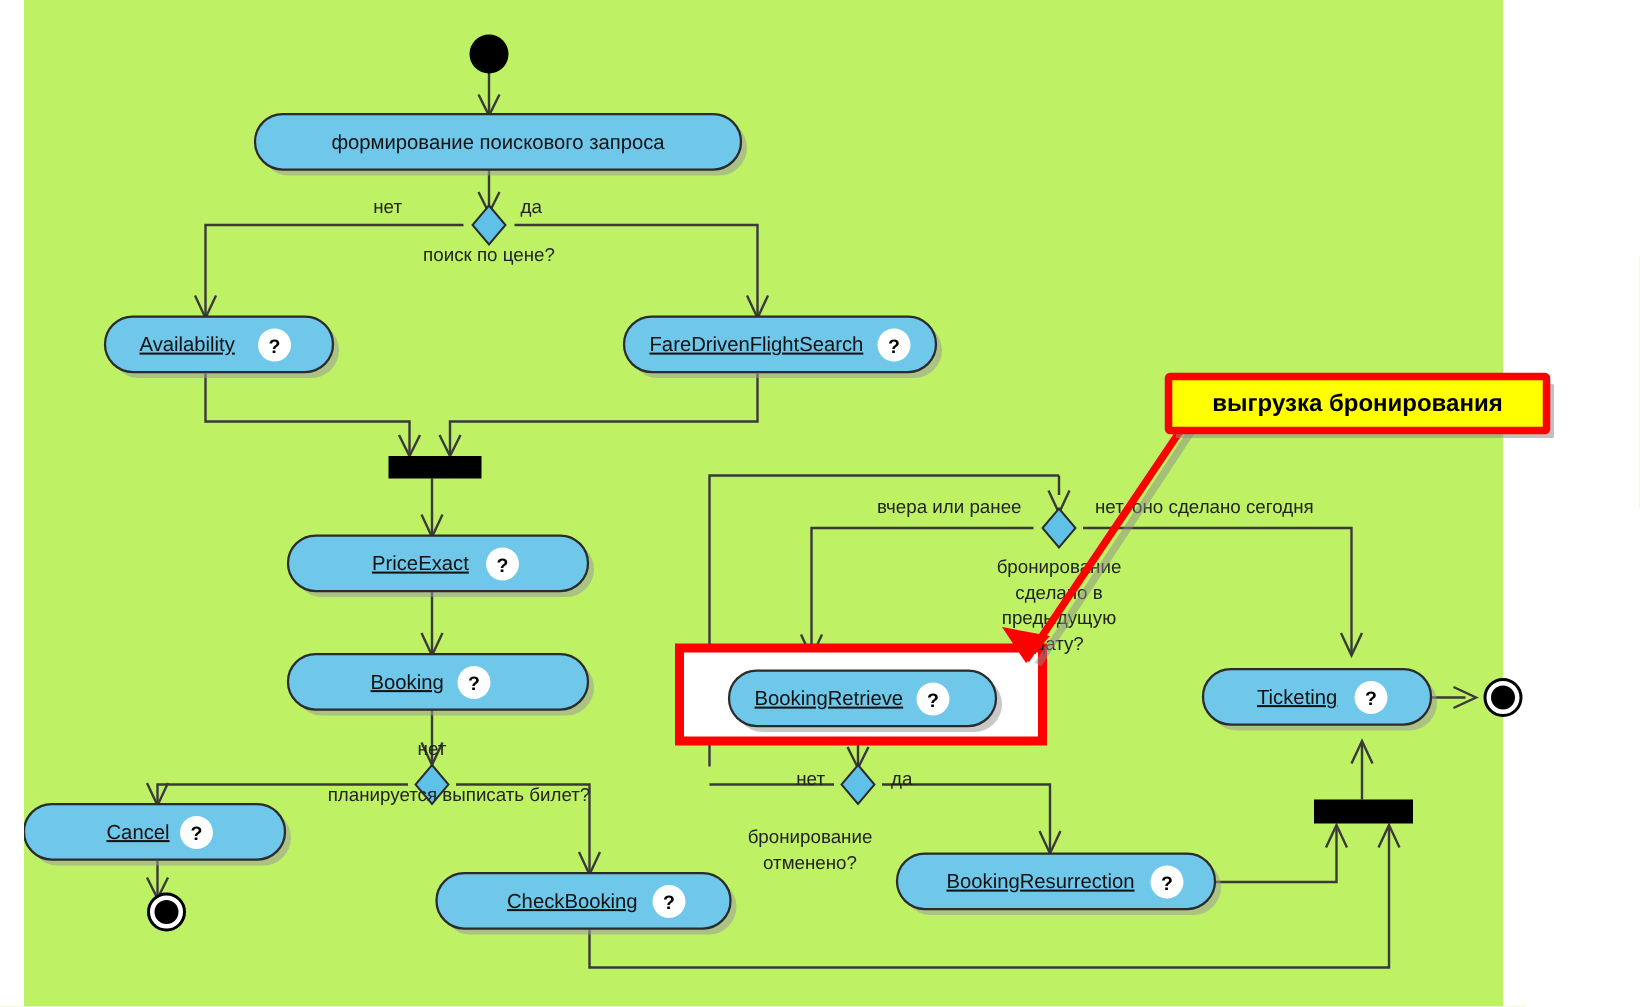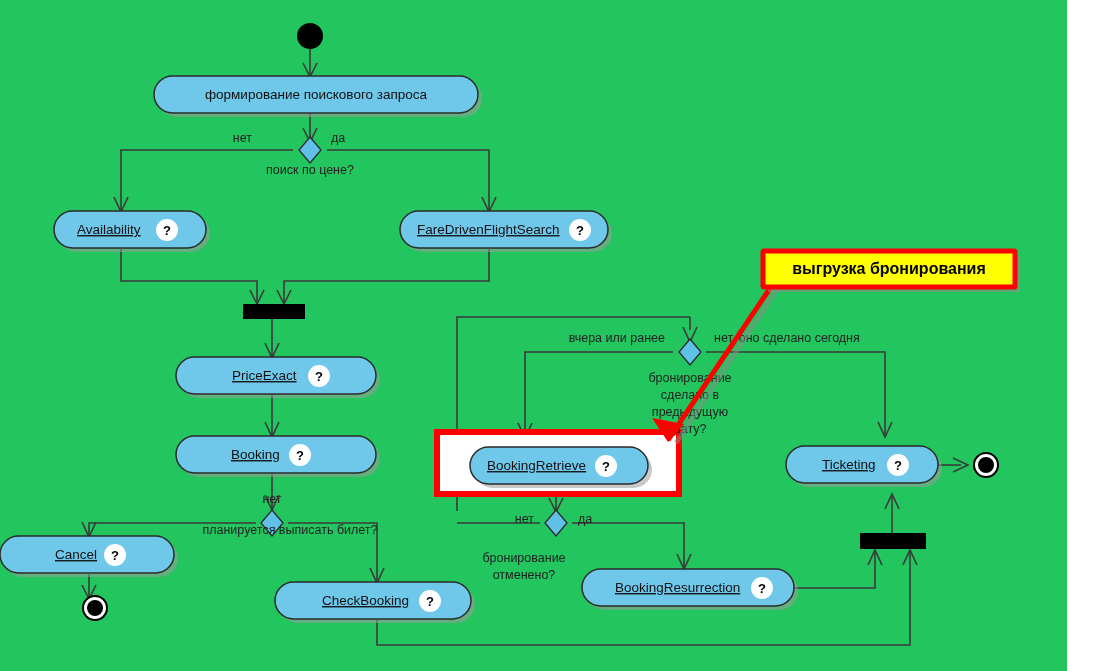--- a/index.html
+++ b/index.html
@@ -1,18 +1,18 @@
 <!DOCTYPE html>
 <html><head>
 <meta charset="utf-8">
 <style>
   html,body{margin:0;padding:0;background:#ffffff;}
   body{width:1093px;height:671px;overflow:hidden;
        font-family:"Liberation Sans","DejaVu Sans",sans-serif;}
-  #diagram-root{position:relative;width:1067px;height:671px;background:#22c55e;}
+  #diagram-root{position:relative;width:986px;height:671px;background:#bef264;margin-left:16px;}
   svg#uml-canvas{position:absolute;left:0;top:0;width:1093px;height:671px;display:block;}
 
   .edge-line{stroke:#3a3a3a;stroke-width:1.6;fill:none;}
   .arrow-head{stroke:#3a3a3a;stroke-width:1.6;fill:none;stroke-linecap:butt;}
 
   .act-shape{fill:#6fc7ea;stroke:#2b2b2b;stroke-width:1.5;}
   .act-shadow{fill:#9a9a9a;opacity:.55;}
   .act-label{font-size:13.5px;fill:#111111;text-decoration:underline;
              dominant-baseline:middle;}
   .badge-circle{fill:#ffffff;stroke:none;}

